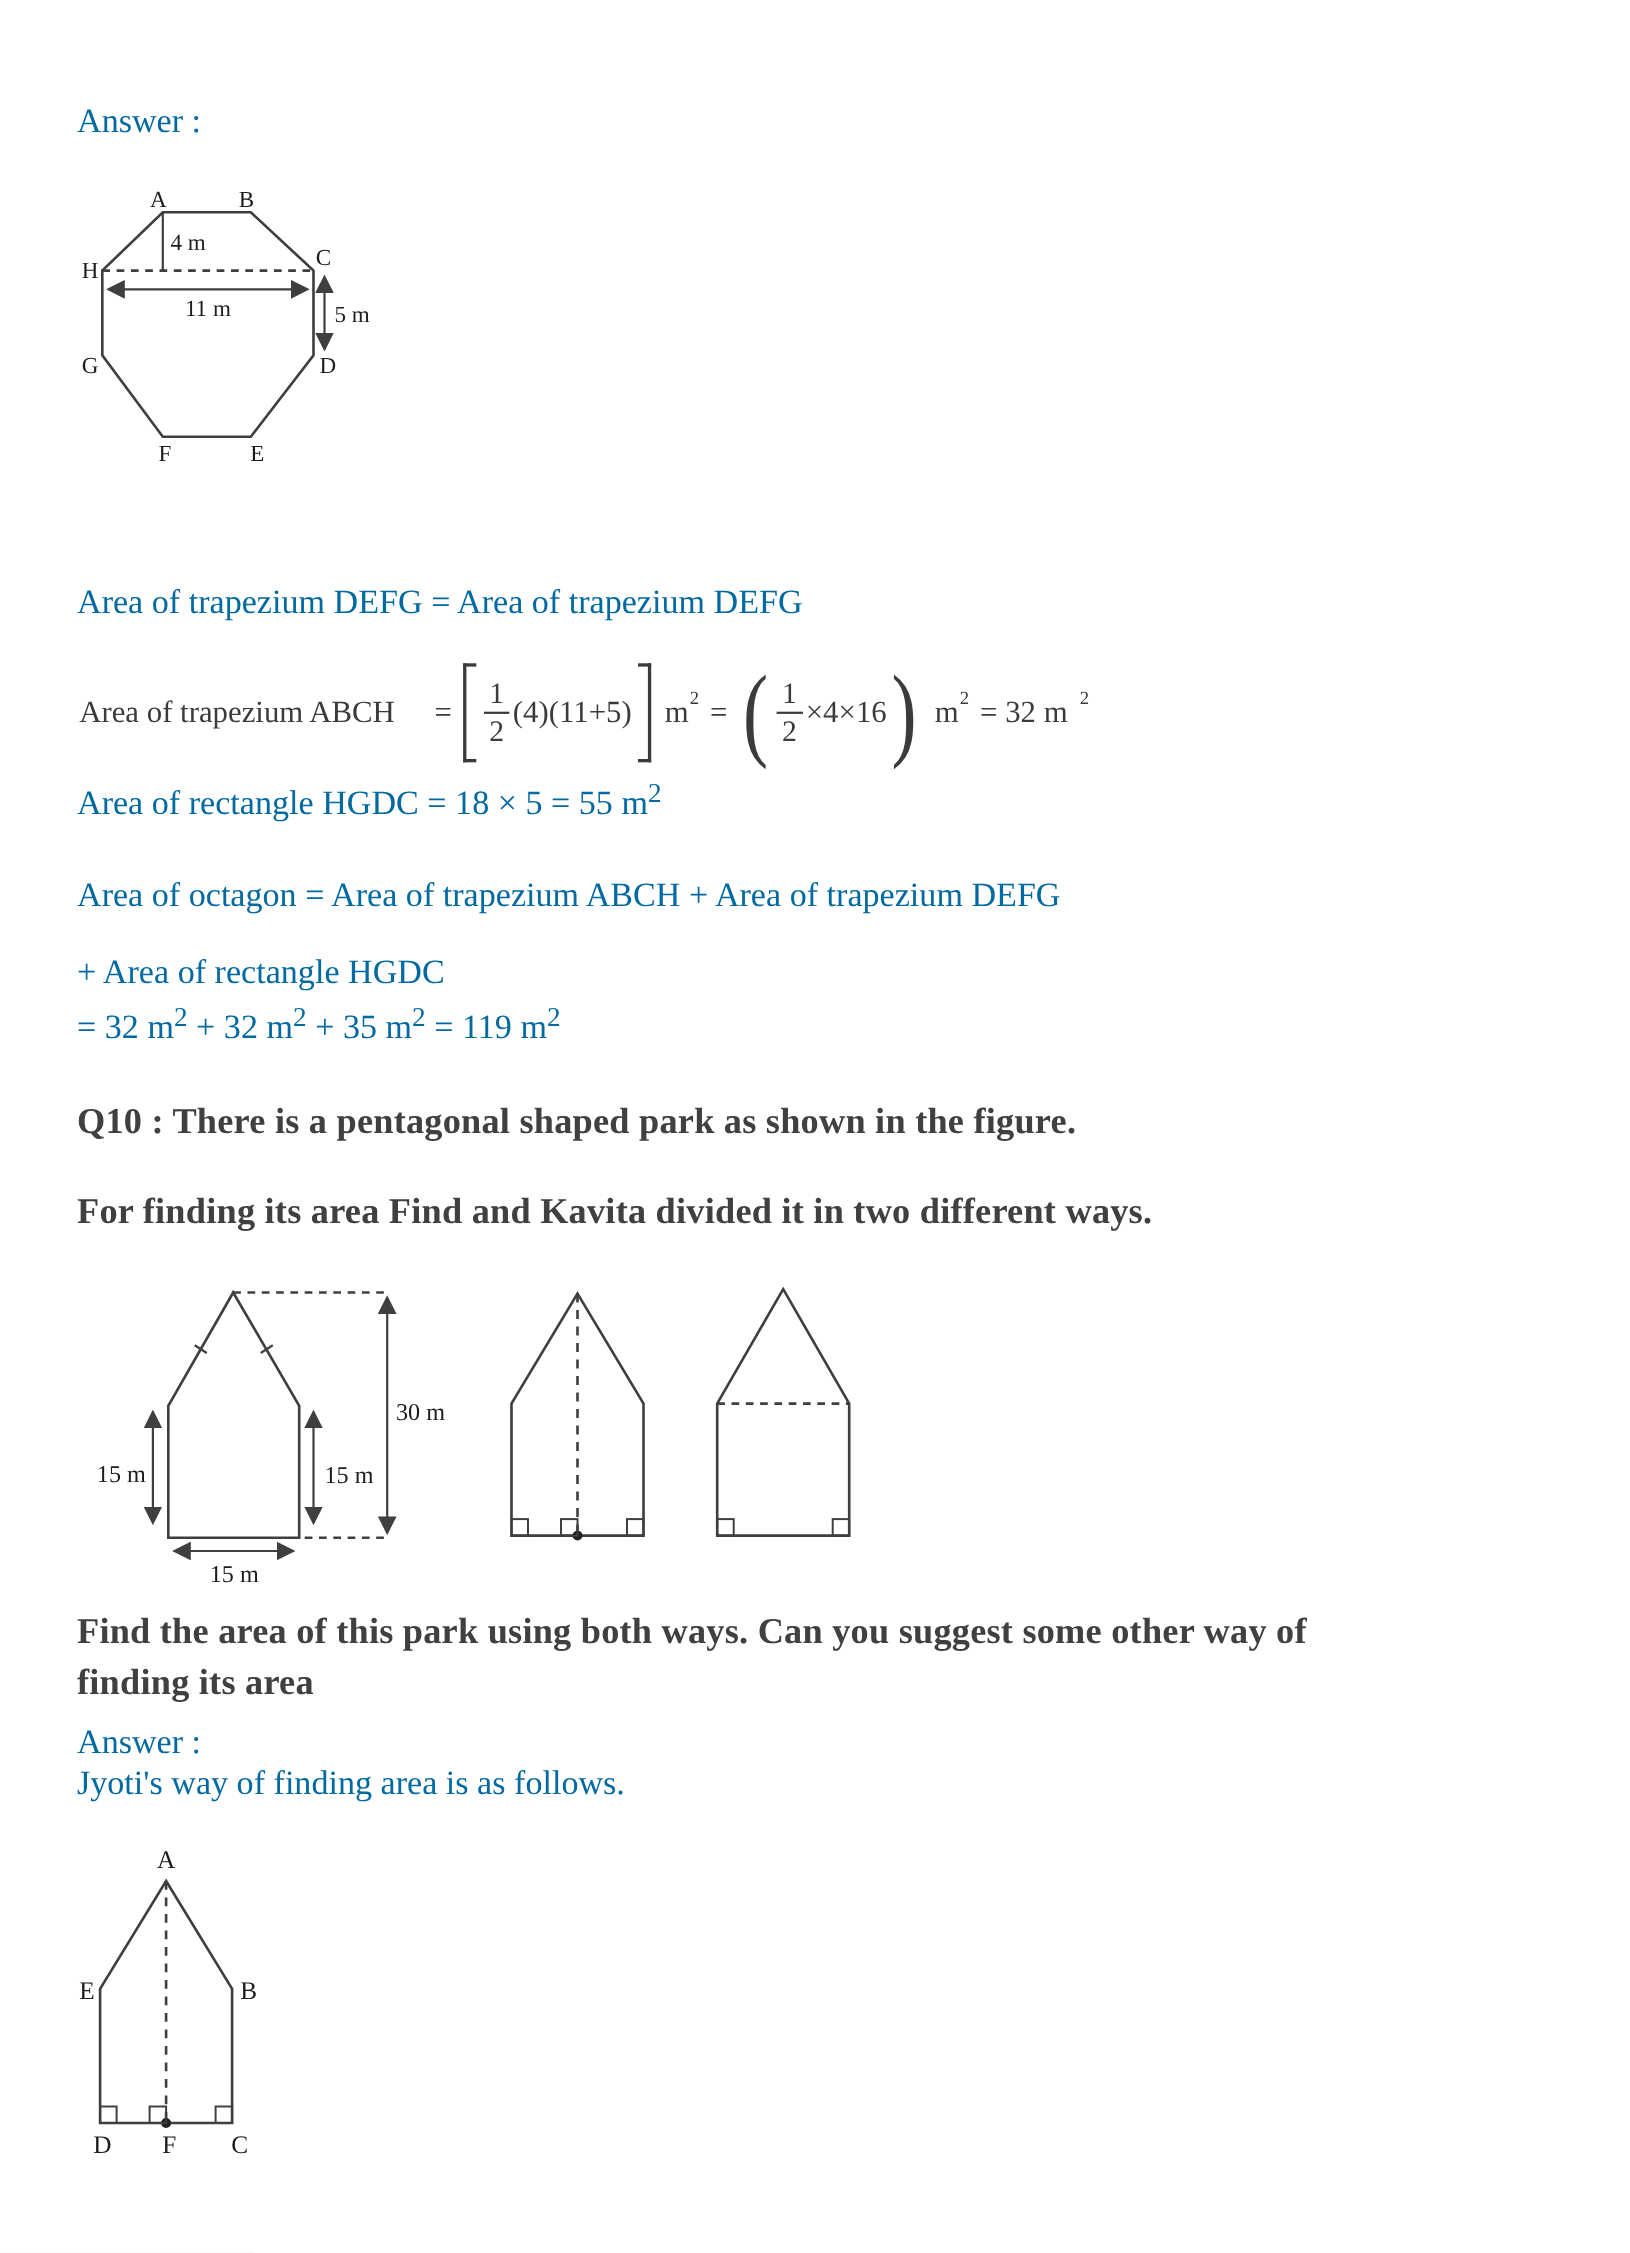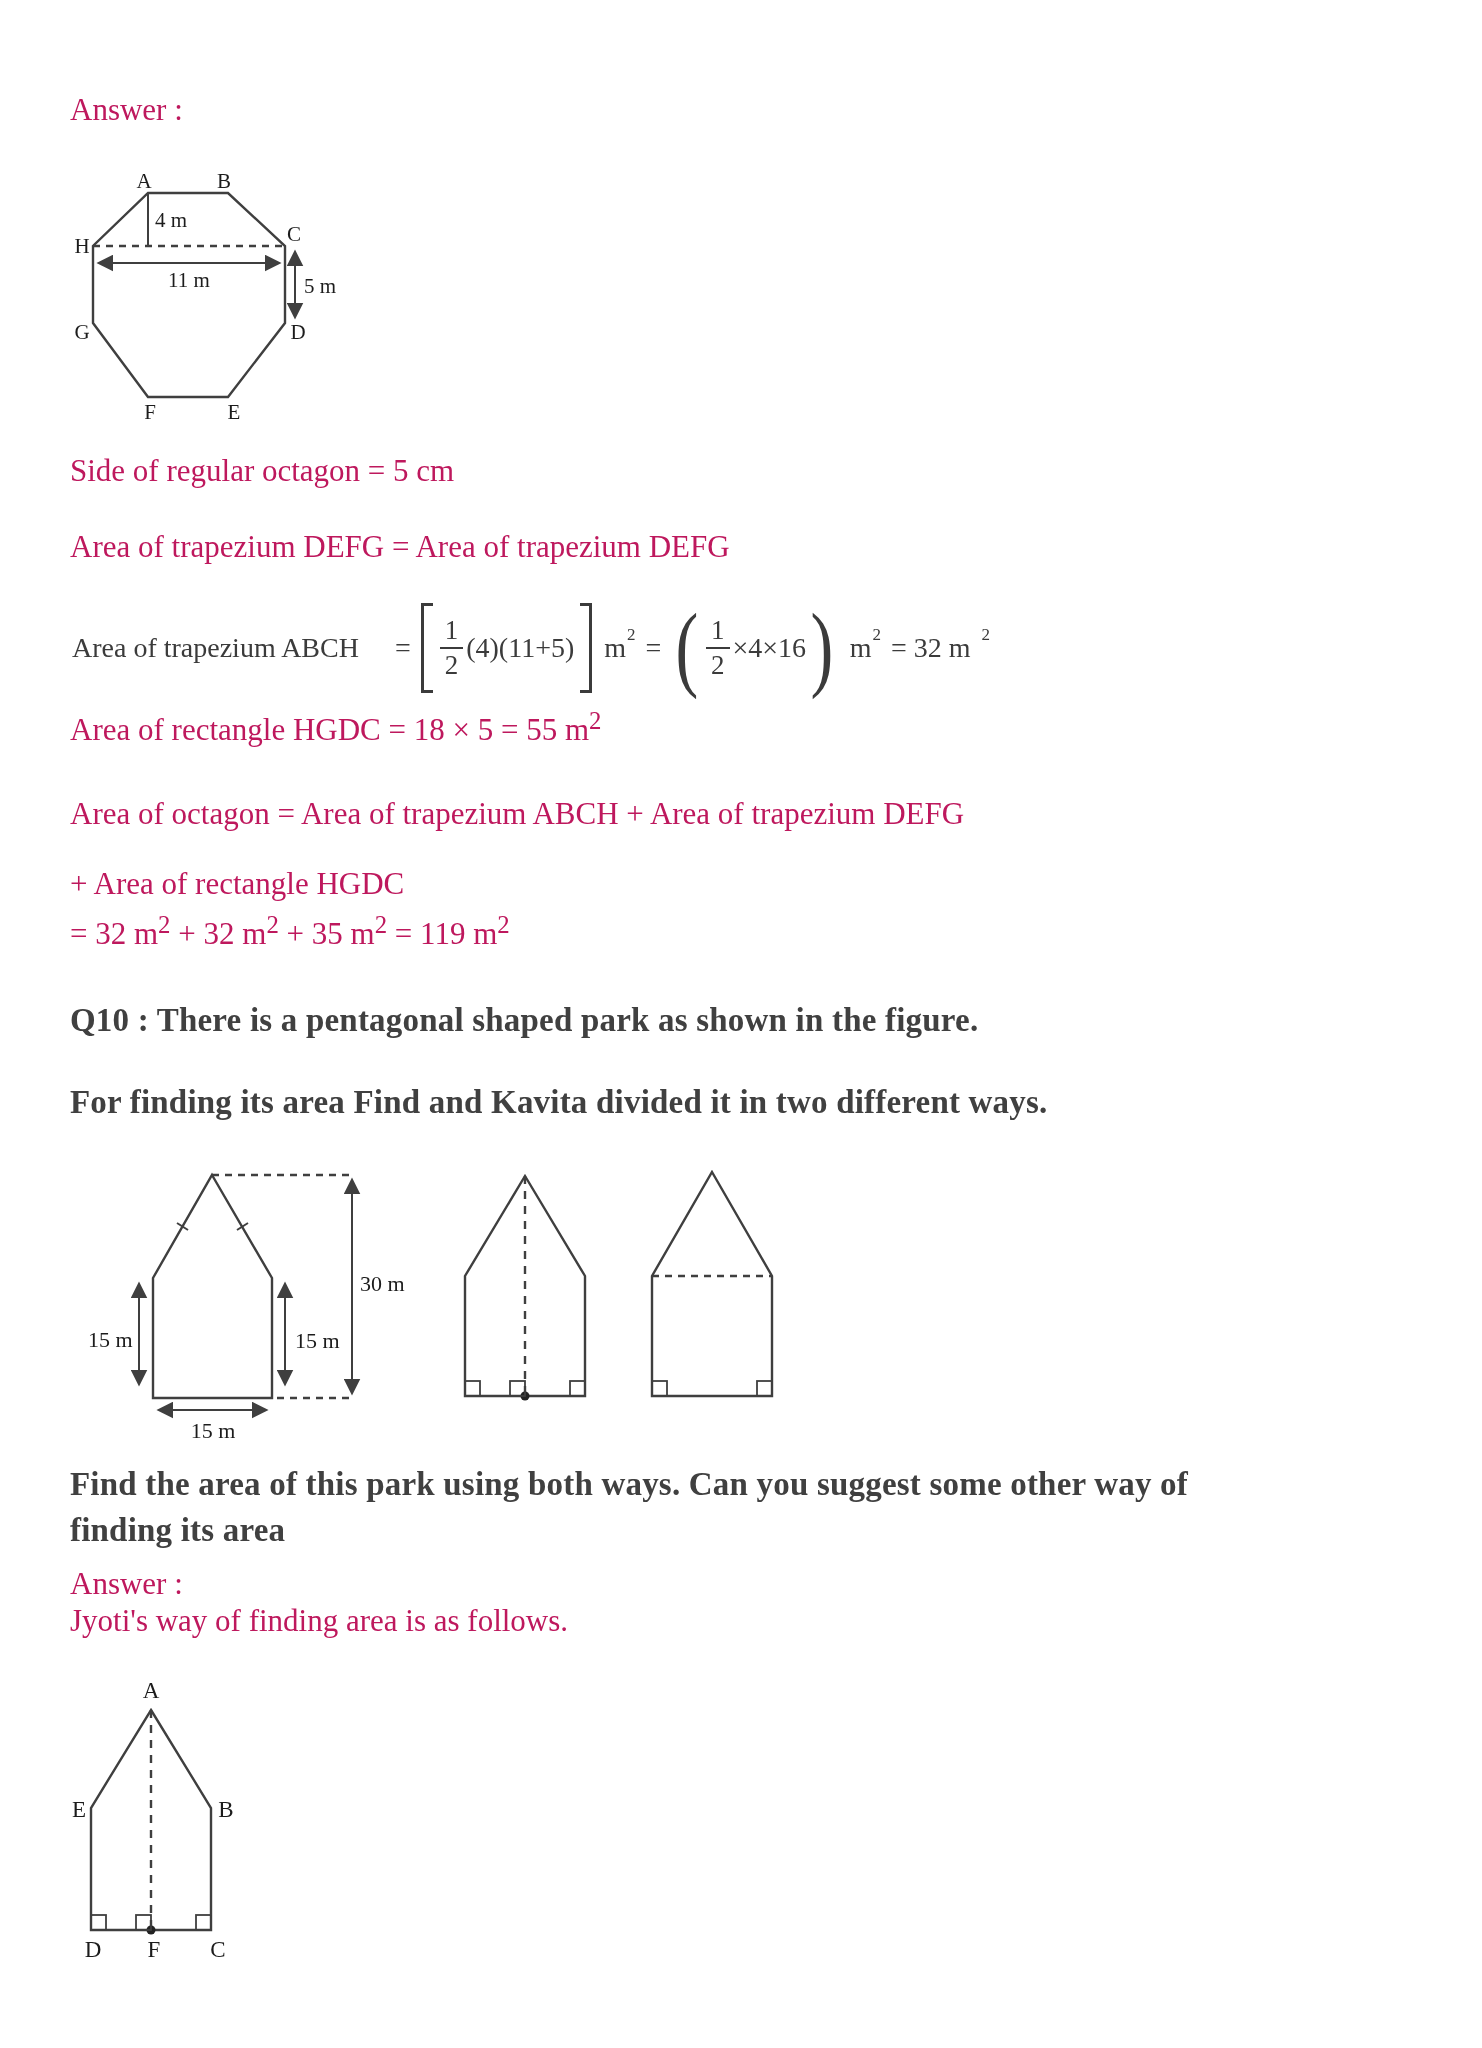--- a/index.html
+++ b/index.html
@@ -6,21 +6,21 @@
   .page{
     position:relative;
     width:1482px;height:2048px;
     background:#ffffff;
     font-family:"Liberation Serif", serif;
     overflow:hidden;
     margin:0 auto;
   }
   .abs{position:absolute;}
   .blue{
-    color:#be185d;
+    color:#0369a1;
     font-size:31px;
     white-space:nowrap;
   }
   .boldline{
     color:#404040;
     font-size:33px;
     font-weight:bold;
     white-space:nowrap;
     letter-spacing:0.2px;
   }
@@ -107,21 +107,20 @@
     <text x="236" y="78" font-size="21" text-anchor="middle">C</text>
     <text x="24" y="176" font-size="21" text-anchor="middle">G</text>
     <text x="240" y="176" font-size="21" text-anchor="middle">D</text>
     <text x="92" y="256" font-size="21" text-anchor="middle">F</text>
     <text x="176" y="256" font-size="21" text-anchor="middle">E</text>
     <text x="97" y="64" font-size="21">4 m</text>
     <text x="131" y="124" font-size="21" text-anchor="middle">11 m</text>
     <text x="246" y="130" font-size="21">5 m</text>
   </svg>
 
-  <div class="abs blue" style="left:70px;top:453px;">Side of regular octagon = 5 cm</div>
   <div class="abs blue" style="left:70px;top:529px;">Area of trapezium DEFG = Area of trapezium DEFG</div>
 
   <div class="abs formula-row" style="left:72px;top:598px;">
     <span class="f-lhs">Area of trapezium ABCH</span>
     <span class="f-eq">=</span>
     <span class="sqb left"></span>
     <span class="frac">
       <span class="num">1</span>
       <span class="den">2</span>
     </span>

